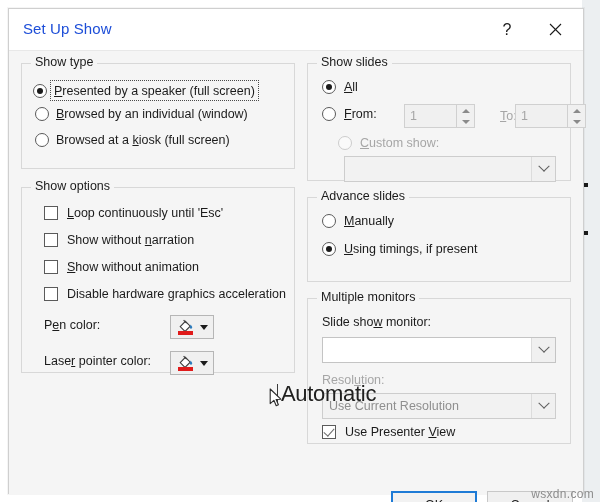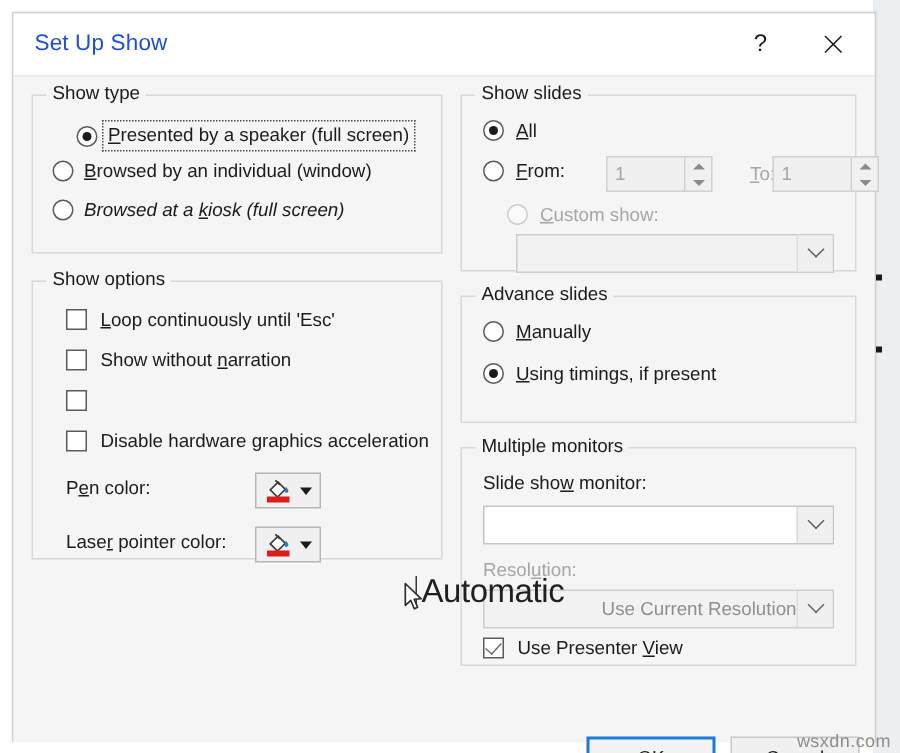--- a/index.html
+++ b/index.html
@@ -60,21 +60,20 @@
     position: relative;
     width: 574px;
     height: 443px;
     background: #f5f5f5;
   }
 
   .group {
     position: absolute;
     border: 1px solid #d8d8d8;
     background: #f5f5f5;
-    text-align: right;
   }
   .group > .legend {
     position: absolute;
     top: -9px; left: 9px;
     background: #f5f5f5;
     padding: 0 4px;
     font-size: 12.5px;
     color: #1b1b1b;
     white-space: nowrap;
   }
@@ -255,53 +254,54 @@
           </svg>
         </span>
       </div>
     </div>
 
     <div class="body">
 
       <div class="group" style="left:12px; top:12px; width:274px; height:106px;">
         <div class="legend">Show type</div>
 
-        <div class="row" style="left:29px; top:16px;">
+        <div class="row" style="left:11px; top:16px;">
           <span class="radio on"></span>
           <span class="focusring">
             <span class="lbl"><u>P</u>resented by a speaker (full screen)</span>
           </span>
         </div>
 
         <div class="row" style="left:13px; top:43px;">
           <span class="radio"></span>
           <span class="lbl" style="margin-left:7px;"><u>B</u>rowsed by an individual (window)</span>
         </div>
 
         <div class="row" style="left:13px; top:69px;">
           <span class="radio"></span>
-          <span class="lbl" style="margin-left:7px;font-style:italic;">Browsed at a <u>k</u>iosk (full screen)</span>
+          <span class="lbl" style="margin-left:7px;">Browsed at a <u>k</u>iosk (full screen)</span>
         </div>
       </div>
 
       <div class="group" style="left:12px; top:136px; width:274px; height:186px;">
         <div class="legend">Show options</div>
 
         <div class="row" style="left:22px; top:18px;">
           <span class="cbox"></span>
           <span class="lbl" style="margin-left:9px;"><u>L</u>oop continuously until 'Esc'</span>
         </div>
 
         <div class="row" style="left:22px; top:45px;">
           <span class="cbox"></span>
           <span class="lbl" style="margin-left:9px;">Show without <u>n</u>arration</span>
         </div>
 
         <div class="row" style="left:22px; top:72px;">
           <span class="cbox"></span>
+          <span class="lbl" style="margin-left:9px;"><u>S</u>how without animation</span>
         </div>
 
         <div class="row" style="left:22px; top:99px;">
           <span class="cbox"></span>
           <span class="lbl" style="margin-left:9px;">Disable hardware <u>g</u>raphics acceleration</span>
         </div>
 
         <div class="row" style="left:22px; top:130px;">
           <span class="lbl">P<u>e</u>n color:</span>
         </div>

